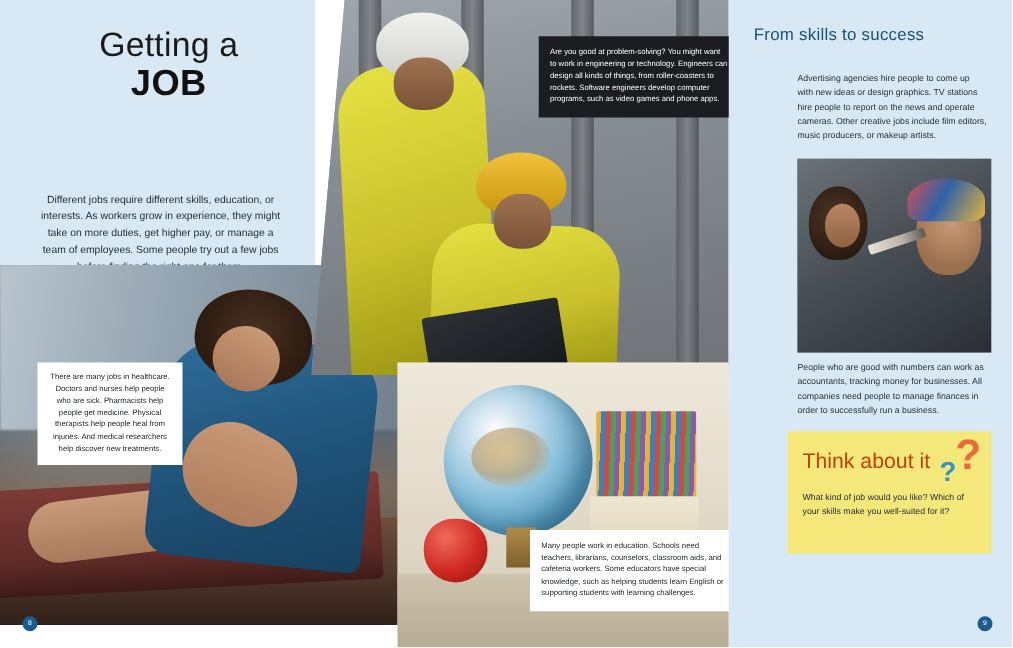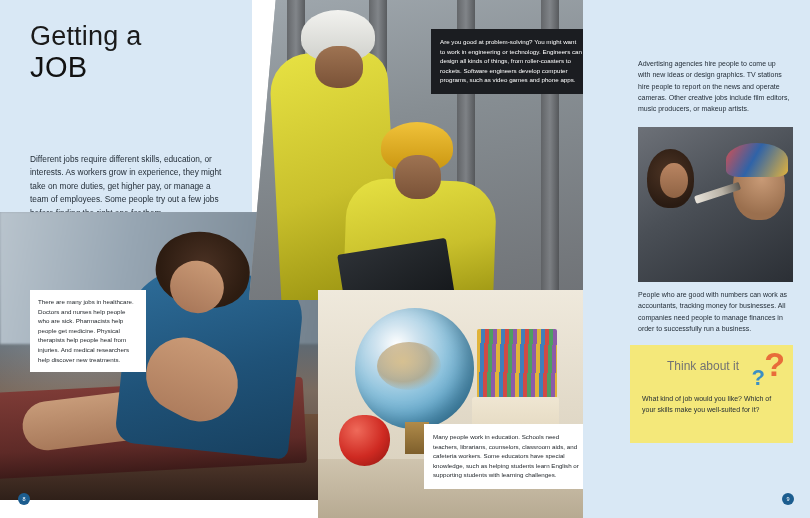--- a/index.html
+++ b/index.html
@@ -21,20 +21,21 @@
     overflow: hidden;
   }
 
   
   .page-left {
     position: absolute;
     left: 0; top: 0;
     width: 405px; height: 518px;
     background: #ffffff;
     overflow: hidden;
+    text-align: center;
   }
   .left-top-panel {
     position: absolute;
     left: 0; top: 0;
     width: 252px; height: 212px;
     background: #d9e8f5;
   }
   .title-block {
     position: absolute;
     left: 30px; top: 22px;
@@ -43,21 +44,21 @@
   .title-line1 {
     font-size: 27px;
     color: #1a1a1a;
     letter-spacing: 0.2px;
     line-height: 1.05;
     font-weight: 400;
   }
   .title-line2 {
     font-size: 29px;
     color: #111111;
-    font-weight: normal;
+    font-weight: bold;
     letter-spacing: 0.4px;
     line-height: 1.05;
     margin-top: 2px;
   }
   .intro-text {
     position: absolute;
     left: 30px; top: 113px;
     width: 197px;
     font-size: 8.3px;
     line-height: 1.62;
@@ -336,23 +337,22 @@
   .think-box {
     position: absolute;
     left: 47px; top: 345px;
     width: 163px; height: 98px;
     background: #f4e87a;
     overflow: hidden;
   }
   .think-title {
     position: absolute;
     left: 12px; top: 14px;
-    font-size: 12px;
-    color: #737373;
-    margin-left: 25px;
+    font-size: 17px;
+    color: #c2410c;
   }
   .think-q {
     position: absolute;
     right: 8px; top: 2px;
     font-size: 34px;
     font-weight: bold;
     color: #e86c3a;
     line-height: 1;
   }
   .think-q2 {
@@ -441,20 +441,21 @@
     <div class="pencils"></div>
     <div class="globe"></div>
     <div class="stand"></div>
     <div class="cup"></div>
     <div class="apple"></div>
   </div>
 
   <div class="caption-education">Many people work in education. Schools need teachers, librarians, counselors, classroom aids, and cafeteria workers. Some educators have special knowledge, such as helping students learn English or supporting students with learning challenges.</div>
 
   <div class="page-right">
+    <div class="right-heading">From skills to success</div>
     <div class="right-text-1">Advertising agencies hire people to come up with new ideas or design graphics. TV stations hire people to report on the news and operate cameras. Other creative jobs include film editors, music producers, or makeup artists.</div>
 
     <div class="photo-makeup">
       <div class="bg"></div>
       <div class="artist-head"></div>
       <div class="artist-face"></div>
       <div class="model-head"></div>
       <div class="headwrap"></div>
       <div class="brush"></div>
     </div>

